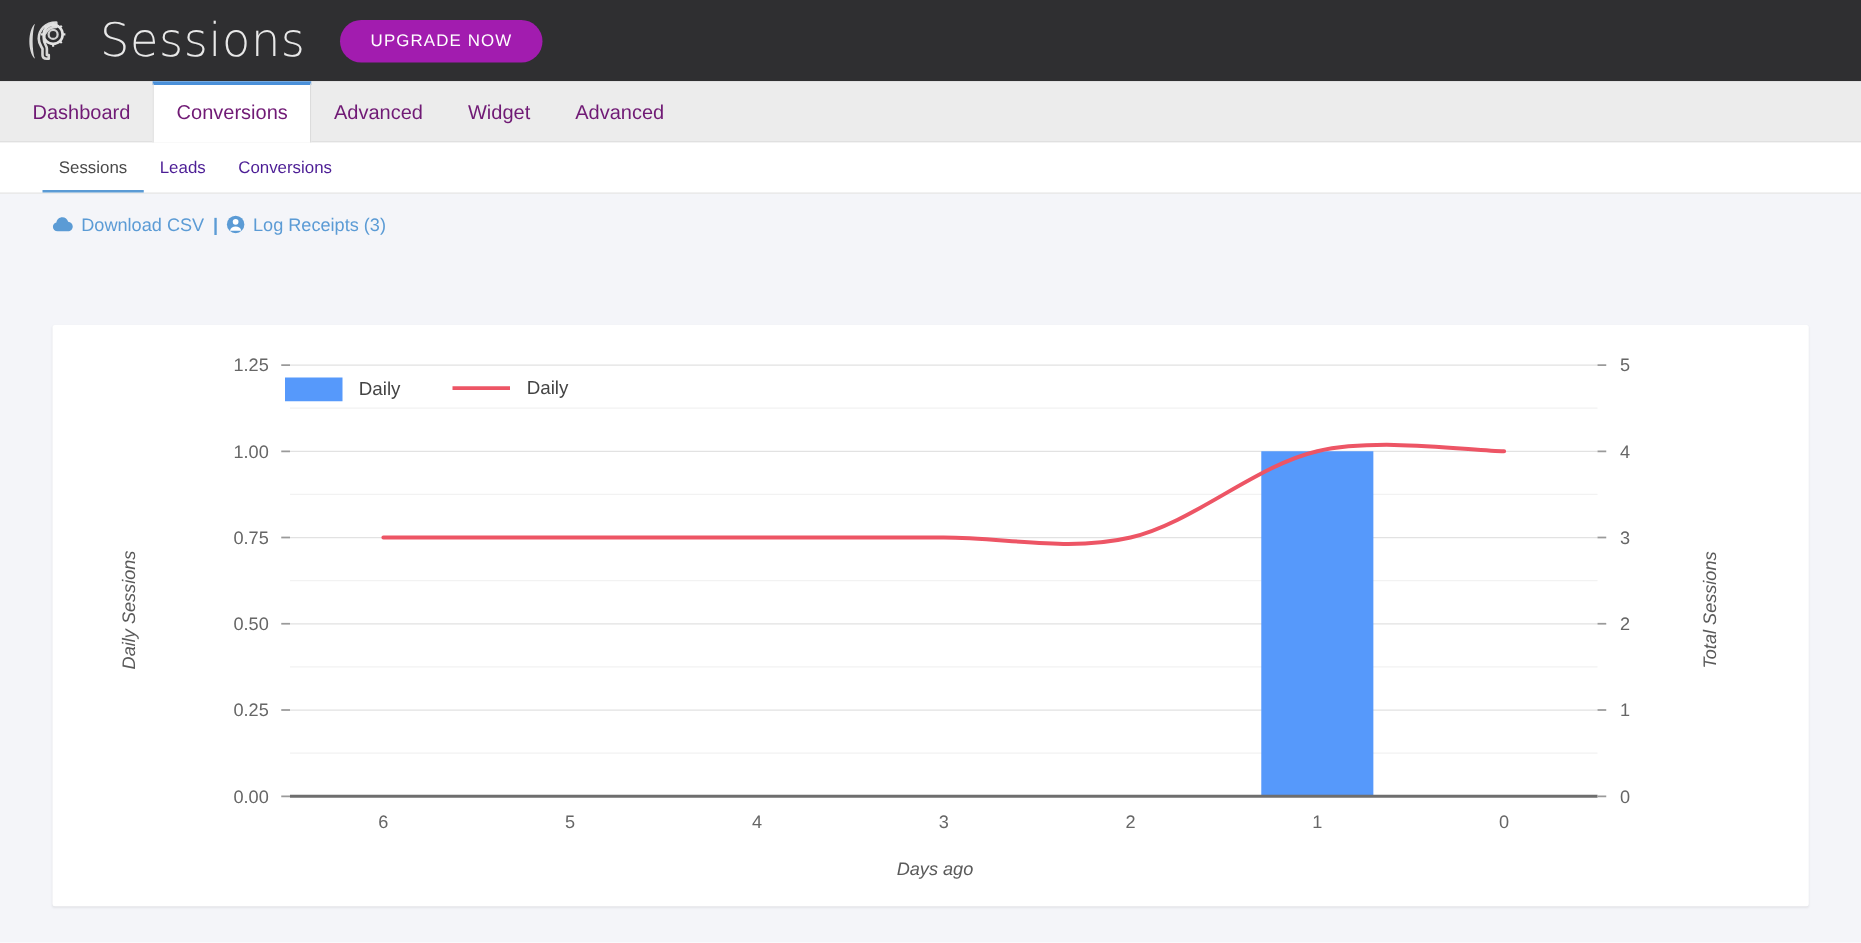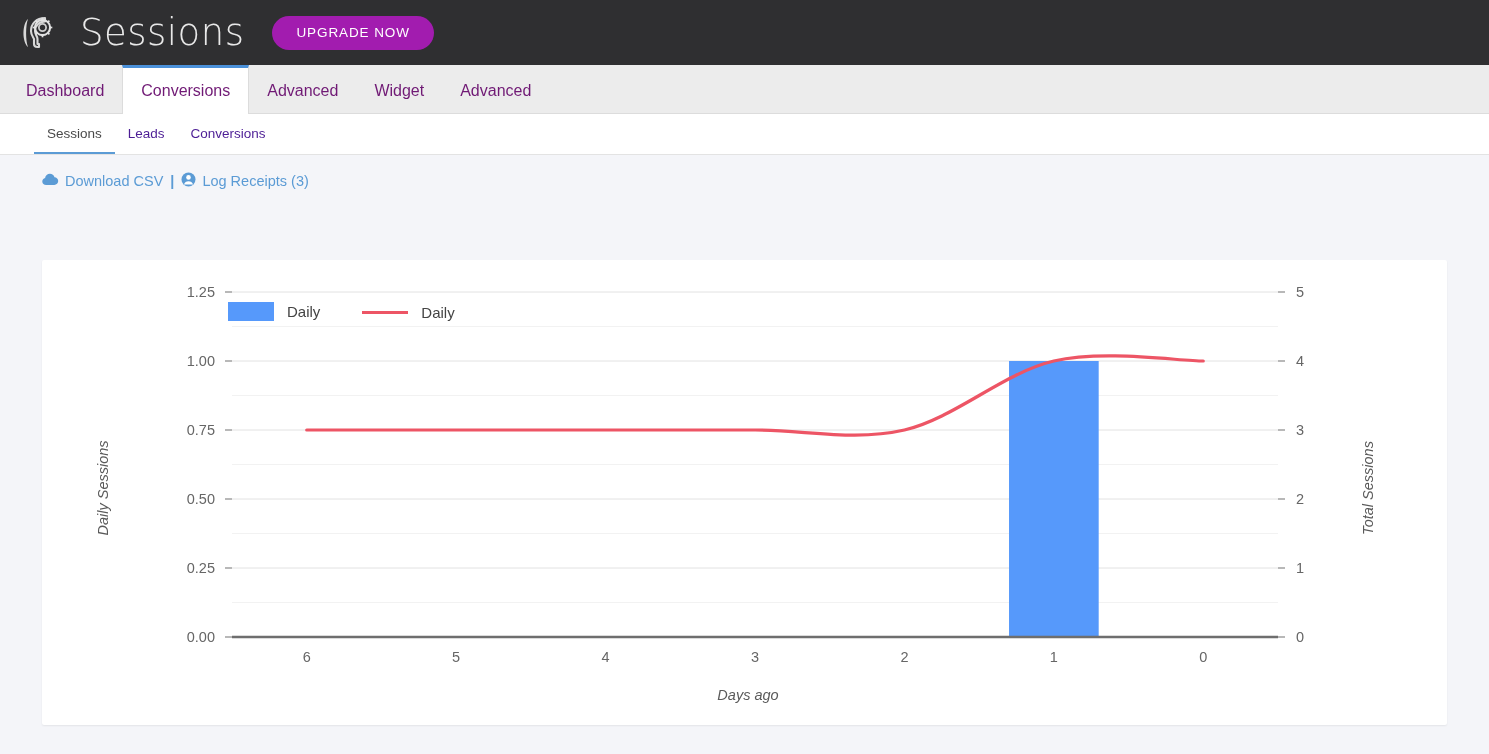--- a/index.html
+++ b/index.html
@@ -151,21 +151,21 @@
     box-shadow: 0 1px 2px rgba(0,0,0,0.07);
     box-sizing: border-box;
   }
 
   
   #chart-legend {
     position: absolute;
     left: 186px;
     top: 42px;
     display: flex;
-    align-items: flex-end;
+    align-items: flex-start;
     font-size: 15px;
     color: #444;
   }
   .legend-entry {
     display: flex;
     align-items: center;
     margin-right: 42px;
     cursor: pointer;
   }
   .legend-swatch-bar {

